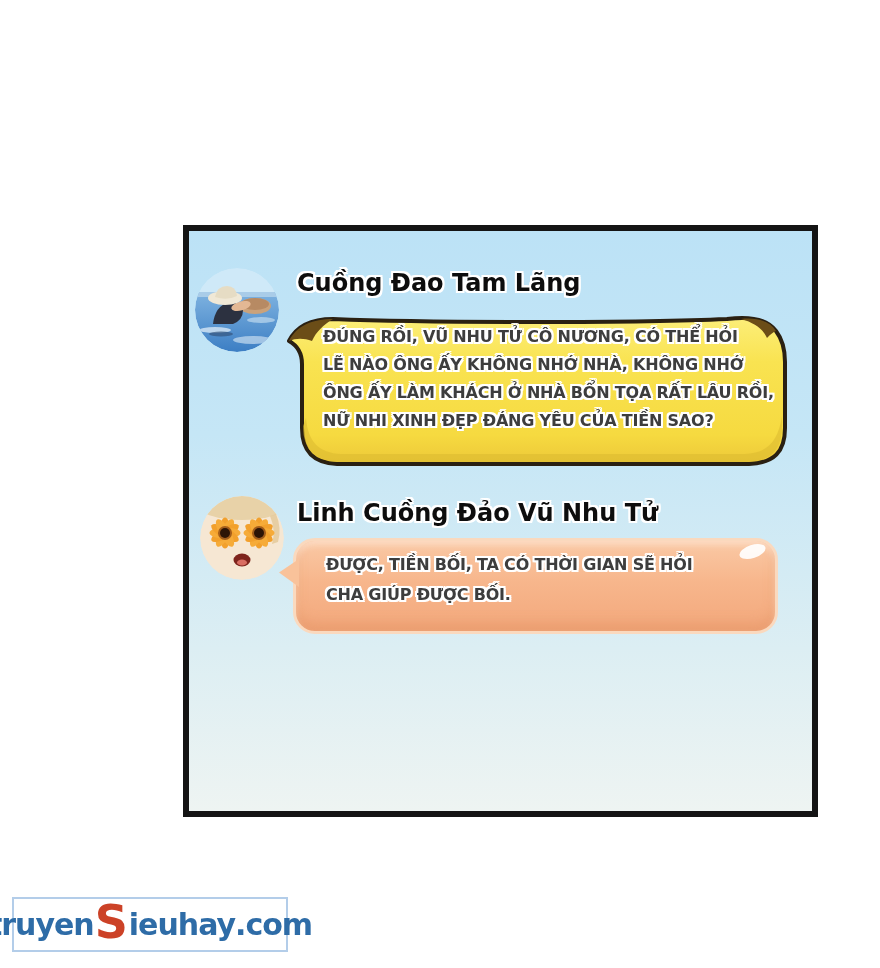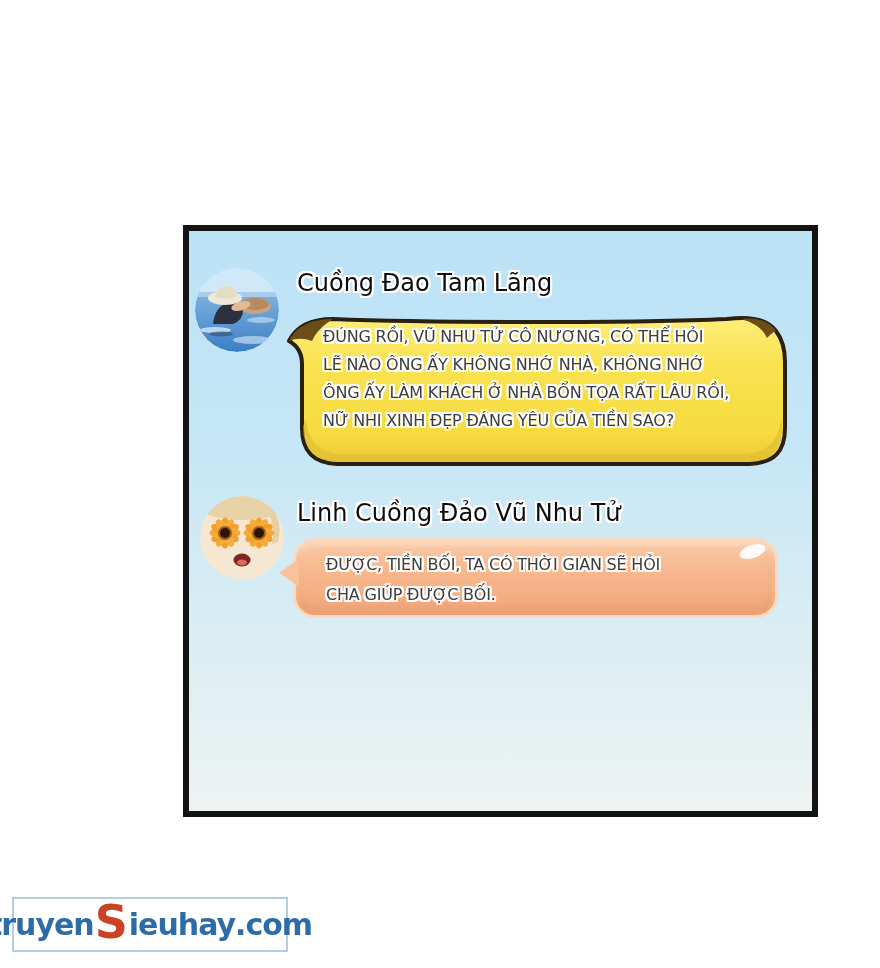--- a/index.html
+++ b/index.html
@@ -18,58 +18,58 @@
   }
 
   .avatar{
     position:absolute;width:84px;height:84px;border-radius:50%;overflow:hidden;
   }
   .avatar-1{left:6px;top:37px;}
   .avatar-2{left:11px;top:265px;}
 
   .sender-name{
     position:absolute;left:108px;
-    font-size:24px;font-weight:400;color:#0d0d0d;letter-spacing:0px;
+    font-size:24px;font-weight:700;color:#0d0d0d;letter-spacing:0px;
     text-shadow:-2px -2px 0 #fff,0 -2px 0 #fff,2px -2px 0 #fff,-2px 0 0 #fff,
                  2px 0 0 #fff,-2px 2px 0 #fff,0 2px 0 #fff,2px 2px 0 #fff;
     white-space:nowrap;
     text-align:center;
   }
   .name-1{top:38px;}
   .name-2{top:268px;}
 
   
   .bubble-yellow{position:absolute;left:94px;top:79px;width:509px;height:162px;}
   .bubble-yellow svg{position:absolute;left:0;top:0;}
   .bubble-yellow .bubble-text{
     position:absolute;left:40px;top:13px;width:450px;
   }
 
   
   .bubble-peach{
-    position:absolute;left:104px;top:307px;width:485px;height:80px;box-sizing:border-box;
+    position:absolute;left:104px;top:307px;width:485px;height:96px;box-sizing:border-box;
     background:linear-gradient(180deg,#fac9a5 0%,#f7b68c 45%,#f3a87c 100%);
     border:3px solid #fad9be;border-radius:22px;
     box-shadow:inset 0 -8px 12px rgba(222,138,88,.35), inset 0 4px 6px rgba(255,235,220,.6);
   }
   .bubble-peach .tail{
     position:absolute;left:-17px;top:18px;width:20px;height:28px;
     background:#f9c29a;
     clip-path:polygon(100% 0,0 48%,100% 100%);
   }
   .bubble-peach .gloss{
     position:absolute;right:9px;top:4px;width:27px;height:13px;border-radius:50%;
     background:rgba(255,255,255,.92);transform:rotate(-18deg);
   }
   .bubble-peach .bubble-text{
     position:absolute;left:30px;top:9px;width:430px;
   }
 
   .bubble-line{
-    font-size:16px;font-weight:400;line-height:28px;color:#3d3d3d;
+    font-size:16px;font-weight:700;line-height:28px;color:#3d3d3d;
     letter-spacing:-0.2px;white-space:nowrap;
     text-shadow:-2px -2px 0 #fff,0 -2px 0 #fff,2px -2px 0 #fff,-2px 0 0 #fff,
                  2px 0 0 #fff,-2px 2px 0 #fff,0 2px 0 #fff,2px 2px 0 #fff;
   }
   .bubble-peach .bubble-line{line-height:30px;}
 
   
   .watermark{
     position:absolute;left:12px;top:897px;width:276px;height:55px;box-sizing:border-box;
     background:#ffffff;border:2px solid #b3cde9;

